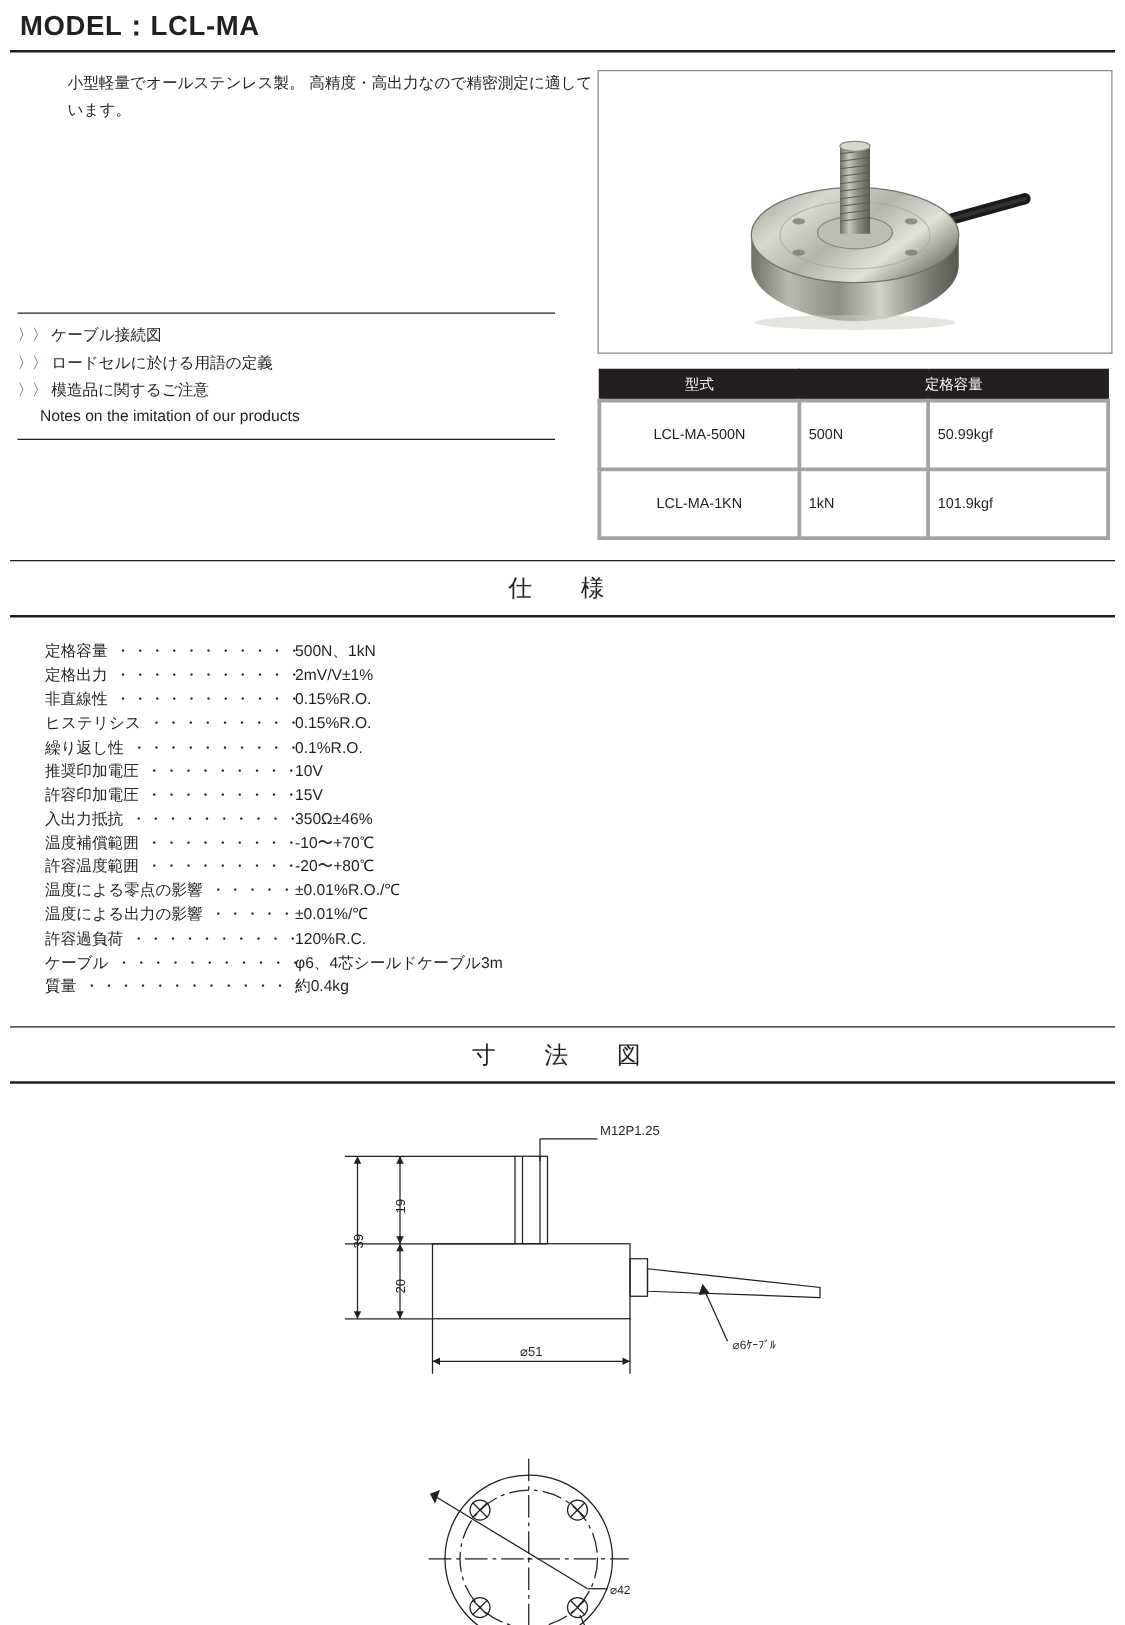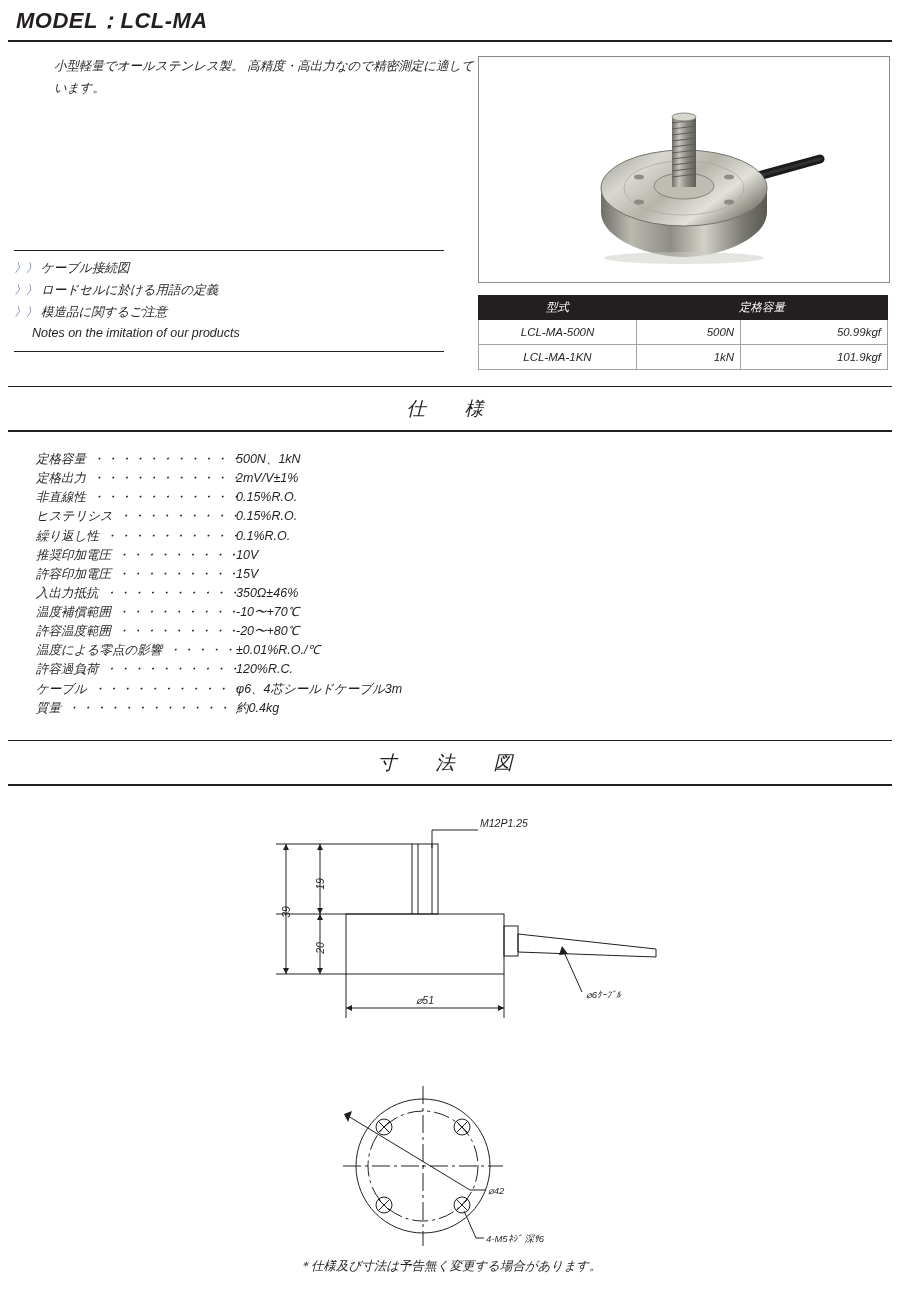--- a/index.html
+++ b/index.html
@@ -14,21 +14,20 @@
     color: #231f20;
     position: relative;
     overflow: hidden;
   }
   .page {
     width: 900px;
     height: 1212px;
     position: relative;
     box-sizing: border-box;
     padding: 0 8px;
-    font-style: italic;
   }
 
   
   .model-title {
     font-size: 22px;
     font-weight: bold;
     letter-spacing: 0.5px;
     padding: 6px 0 4px 8px;
     color: #231f20;
   }
@@ -106,26 +105,26 @@
   .spec-table th {
     background: #231f20;
     color: #ffffff;
     font-weight: normal;
     padding: 4px 0;
     border: 1px solid #231f20;
     text-align: center;
     font-size: 11.5px;
   }
   .spec-table td {
-    border: 1px solid #a3a3a3;
-    padding: 3px 6px;
+    border: 3px solid #a3a3a3;
+    padding: 17px 6px;
     height: 18px;
   }
   .spec-table td.model { text-align: center; width: 145px; }
-  .spec-table td.num { text-align: right; }
+  .spec-table td.num { }
 
   
   .band {
     margin-top: 16px;
   }
   .band-title {
     text-align: center;
     font-size: 19px;
     letter-spacing: 10px;
     padding: 9px 0 8px 0;
@@ -336,20 +335,24 @@
     </div>
     <div class="spec-row">
       <div class="spec-label"><span>許容温度範囲</span><span class="dots">・・・・・・・・・</span></div>
       <div class="spec-value">-20〜+80℃</div>
     </div>
     <div class="spec-row">
       <div class="spec-label"><span>温度による零点の影響</span><span class="dots">・・・・・</span></div>
       <div class="spec-value">±0.01%R.O./℃</div>
     </div>
     <div class="spec-row">
+      <div class="spec-label"><span>温度による出力の影響</span><span class="dots">・・・・・</span></div>
+      <div class="spec-value">±0.01%/℃</div>
+    </div>
+    <div class="spec-row">
       <div class="spec-label"><span>許容過負荷</span><span class="dots">・・・・・・・・・・</span></div>
       <div class="spec-value">120%R.C.</div>
     </div>
     <div class="spec-row">
       <div class="spec-label"><span>ケーブル</span><span class="dots">・・・・・・・・・・・</span></div>
       <div class="spec-value">φ6、4芯シールドケーブル3m</div>
     </div>
     <div class="spec-row">
       <div class="spec-label"><span>質量</span><span class="dots">・・・・・・・・・・・・・</span></div>
       <div class="spec-value">約0.4kg</div>

